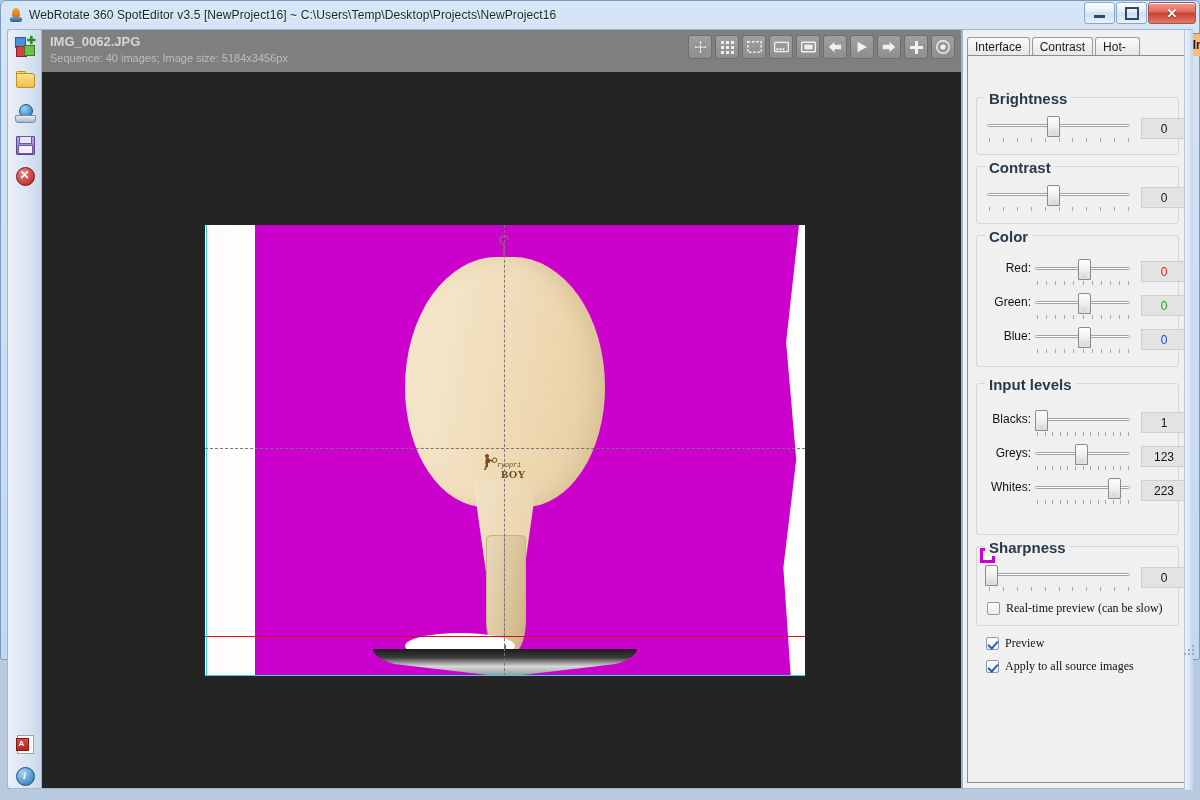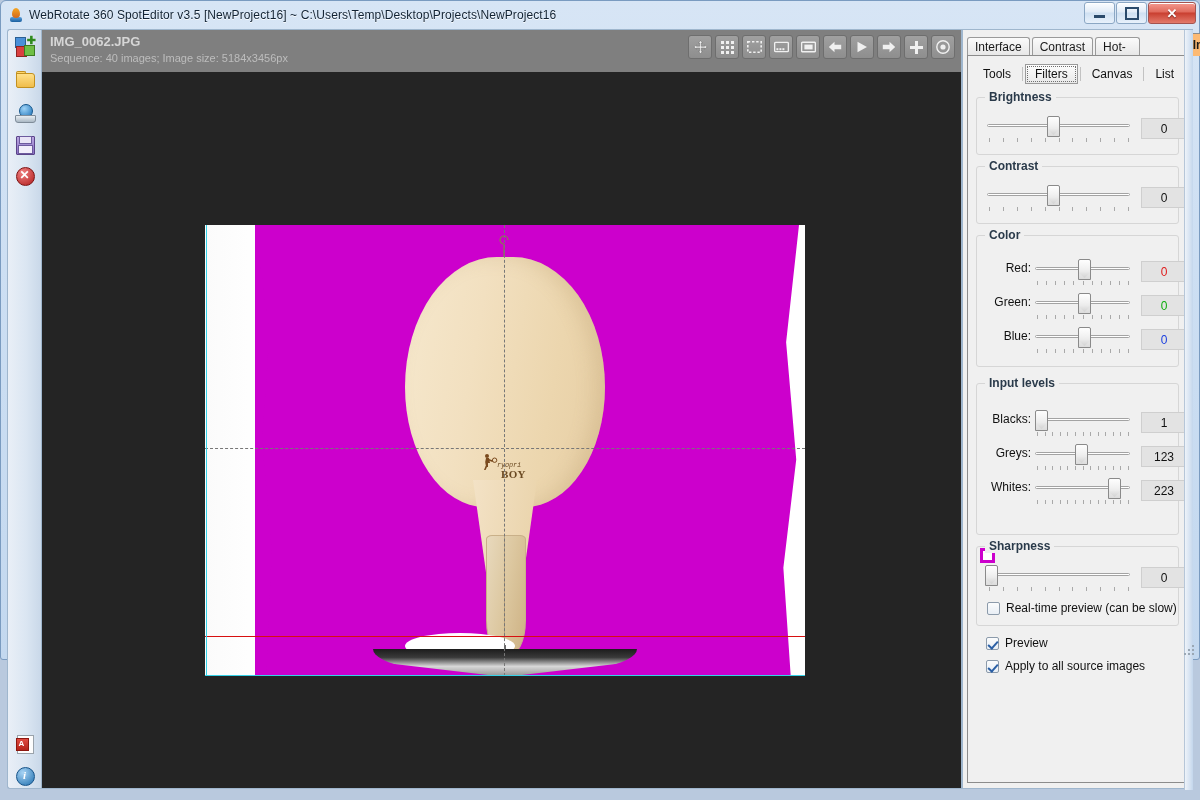--- a/index.html
+++ b/index.html
@@ -247,21 +247,21 @@
   }
   .stab-sep{width:1px;height:14px;background:#c2c2c2;margin:0 2px;}
   
   .grp{
     position:absolute;left:8px;width:203px;
     border:1px solid #d6d6d6;border-radius:3px;
     box-sizing:border-box;
   }
   .grp-title{
     position:absolute;left:8px;top:-8px;background:#f0f0f0;padding:0 4px;
-    font-size:12px;font-weight:bold;color:#2a3a4a;
+    font-size:15px;font-weight:bold;color:#2a3a4a;
   }
   .slabel{position:absolute;font-size:12px;color:#111;text-align:right;}
   .track{
     position:absolute;height:3px;background:#fff;border:1px solid #a3a3a3;border-radius:2px;
     box-sizing:border-box;
   }
   .thumb{
     position:absolute;width:11px;height:19px;
     background:linear-gradient(180deg,#fefefe 0%,#f1f1f1 45%,#dcdcdc 100%);
     border:1px solid #8a8a8a;border-radius:2px 2px 0 0;
@@ -286,21 +286,21 @@
   .cbrow{position:absolute;display:flex;align-items:center;}
   .cbox{
     width:13px;height:13px;box-sizing:border-box;
     background:linear-gradient(180deg,#fbfcfd,#e8eef5);
     border:1px solid #8c9bab;border-radius:2px;position:relative;flex:0 0 auto;
   }
   .cbox.checked:after{
     content:"";position:absolute;left:3px;top:1px;width:4px;height:8px;
     border:solid #2a5fa5;border-width:0 2px 2px 0;transform:rotate(42deg);
   }
-  .cblabel{font-size:12px;color:#111;margin-left:6px;white-space:nowrap;}
+  .cblabel{font-size:12px;color:#111;margin-left:6px;white-space:nowrap;font-family:Liberation Serif, serif;}
   
   .btn{
     position:absolute;left:8px;width:203px;height:27px;
     background:linear-gradient(180deg,#fbfbfb 0%,#f1f1f1 48%,#e3e3e3 52%,#ededed 100%);
     border:1px solid #9a9a9a;border-radius:3px;
     display:flex;align-items:center;box-sizing:border-box;
   }
   .btn .bicon{width:17px;height:17px;margin-left:10px;border-radius:50%;position:relative;flex:0 0 auto;}
   .btn .bicon.ok{background:radial-gradient(circle at 35% 28%,#8fe08a,#1f9a22);border:1px solid #177a1a;}
   .btn .bicon.no{background:radial-gradient(circle at 35% 28%,#f08080,#b31414);border:1px solid #8a0f0f;}
@@ -502,30 +502,20 @@
 
       <div id="tabs-main">
         <div class="mtab">Interface</div>
         <div class="mtab">Contrast</div>
         <div class="mtab">Hot-spots</div>
         <div class="mtab active">Images</div>
       </div>
 
       <div id="tabpage">
 
-        <div id="tabs-sub">
-          <div class="stab">Tools</div>
-          <div class="stab-sep"></div>
-          <div class="stab active">Filters</div>
-          <div class="stab-sep"></div>
-          <div class="stab">Canvas</div>
-          <div class="stab-sep"></div>
-          <div class="stab">List</div>
-          <div class="stab-sep"></div>
-        </div>
 
         <div class="grp" style="top:41px;height:58px;">
           <div class="grp-title">Brightness</div>
           <div class="track" style="left:10px;top:26px;width:143px;"></div>
           <div class="thumb" style="left:70px;top:18px;"></div>
           <div class="ticks tick-11" style="left:12px;top:40px;width:139px;">
               <i style="left:0px"></i>
               <i style="left:13.9px"></i>
               <i style="left:27.8px"></i>
               <i style="left:41.7px"></i>

